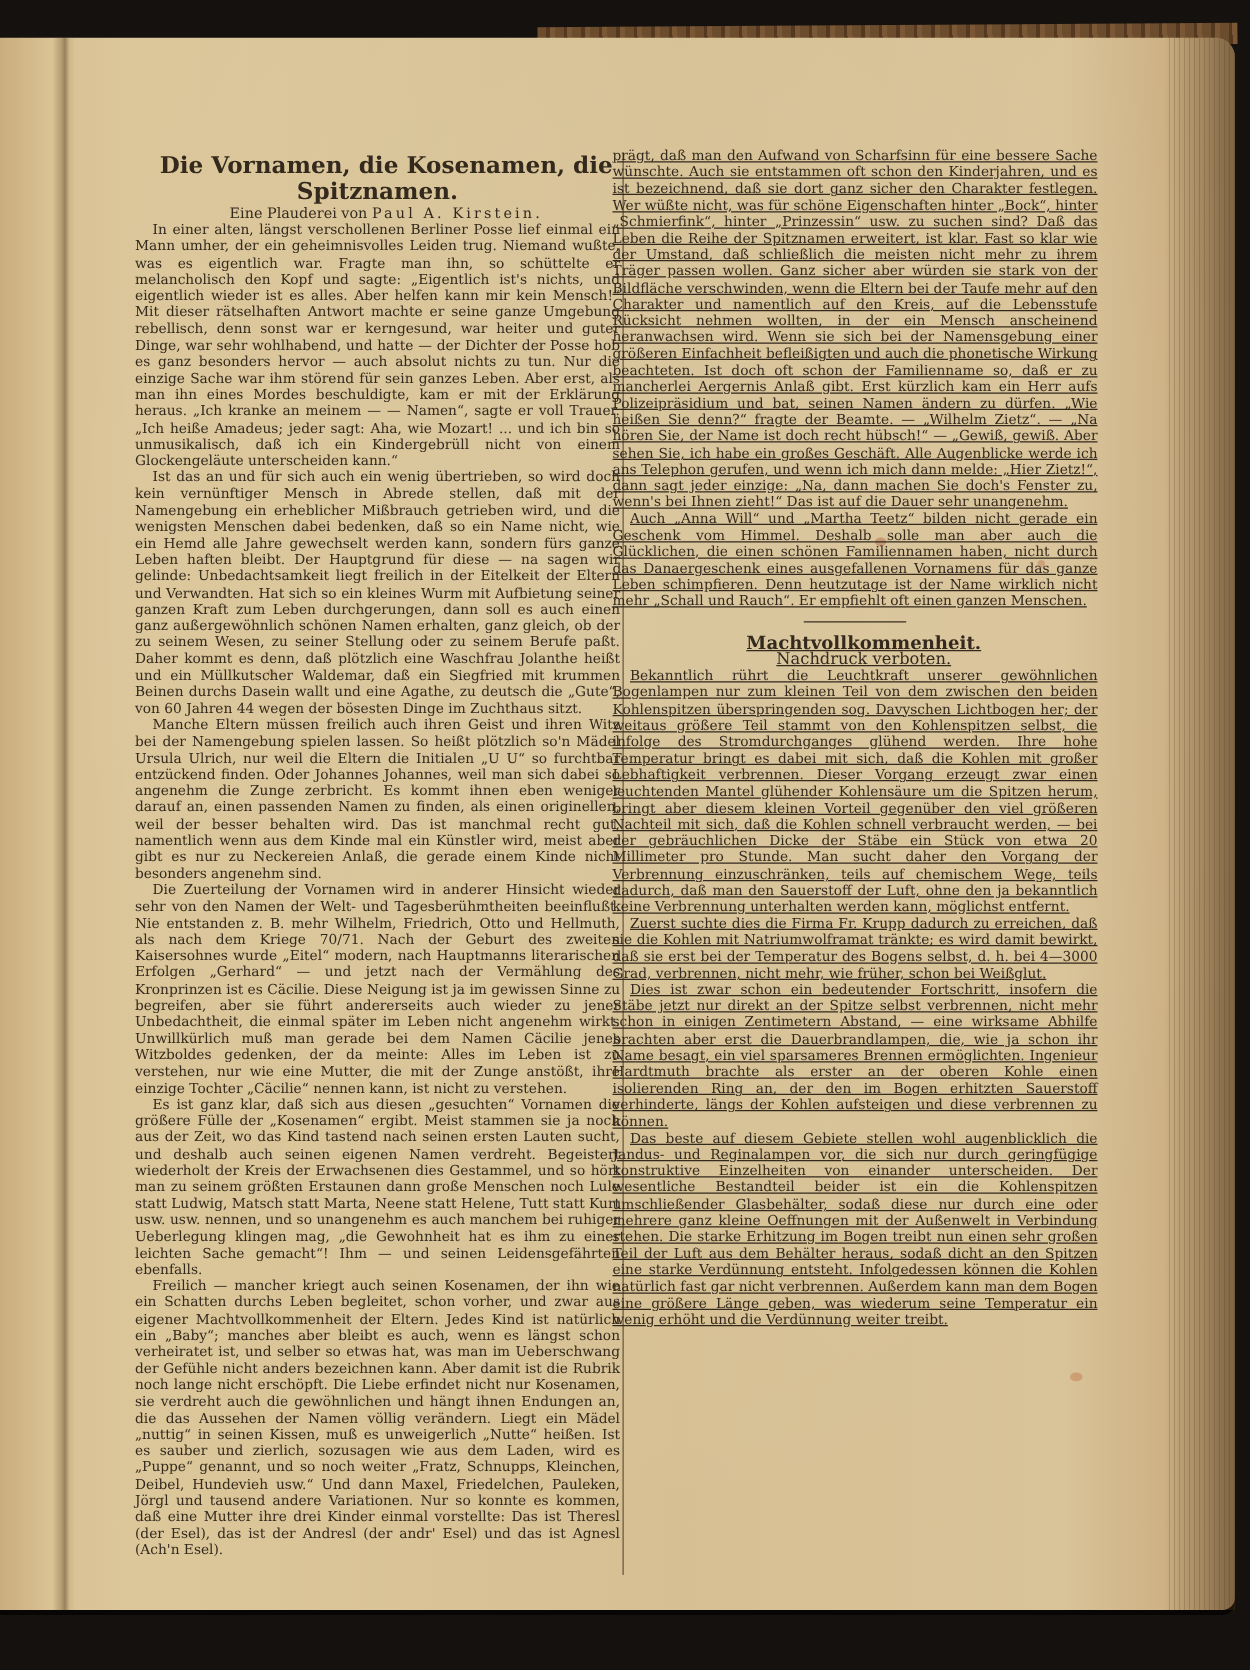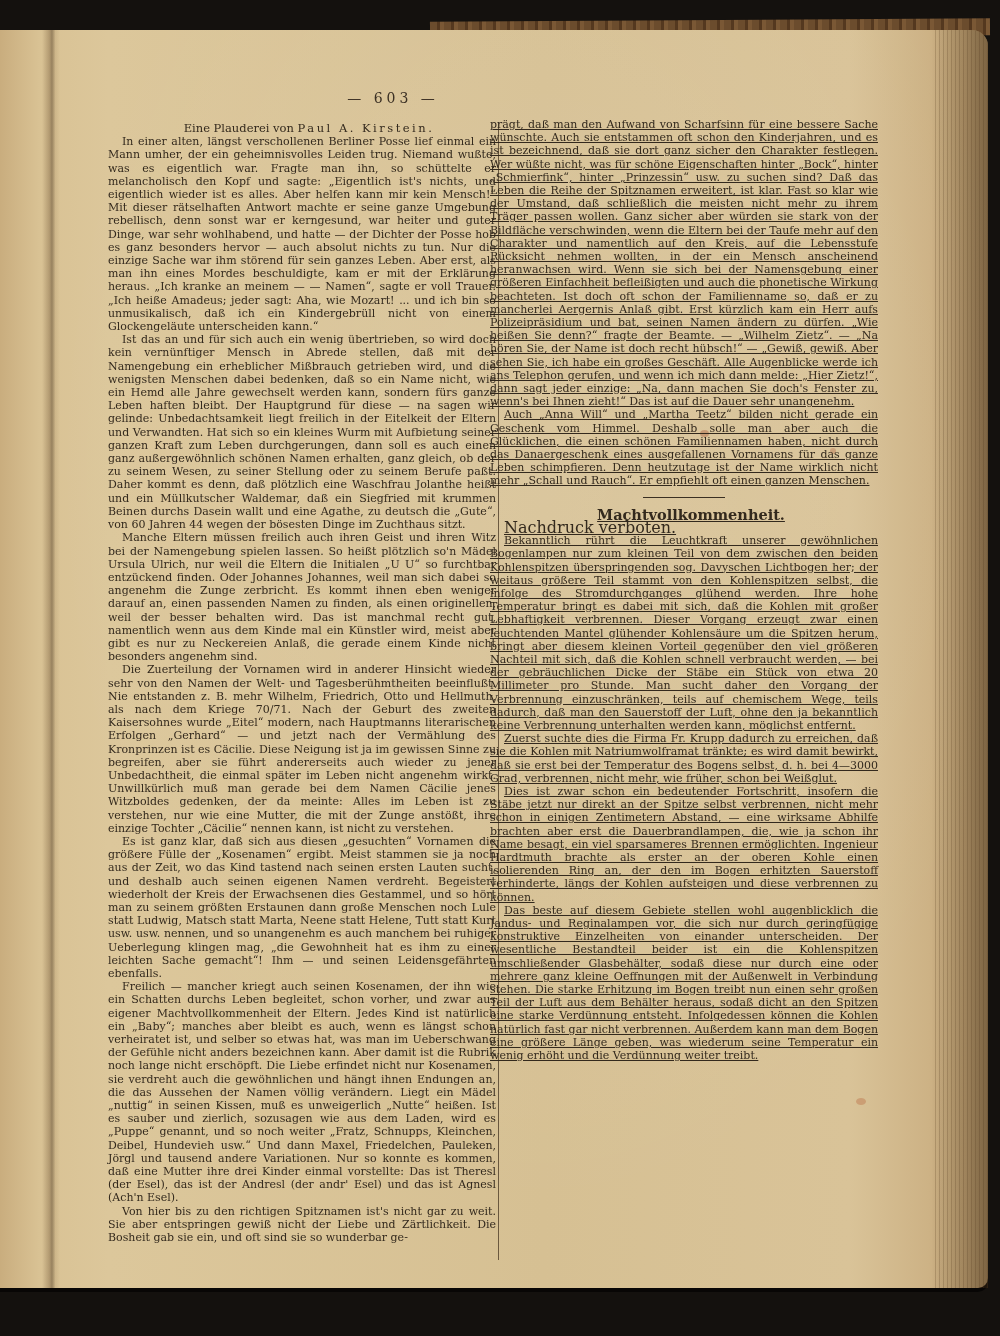--- a/index.html
+++ b/index.html
@@ -28,50 +28,49 @@
   .col p{margin:0;text-indent:14px;hyphens:auto;}
   .col p.cont{text-indent:0;}
   .col-left{left:108px;top:92px;width:388px;}
   .col-right{left:490px;top:88px;width:388px;text-decoration:underline;}
   .a1-title{font-weight:bold;font-size:18.5px;line-height:21px;text-align:center;margin:0 0 3px 0;text-indent:0;}
   .a1-sub{text-align:center;font-size:11.5px;margin:0 0 7px 0;text-indent:0;}
   .a1-sub .author{letter-spacing:2.5px;text-align:right;}
   .sep{width:82px;height:1px;background:#3a2f22;border:none;margin:9px auto 10px auto;}
   .a2-title{font-weight:bold;font-size:14.5px;text-align:center;margin:0 0 8px 0;text-indent:0;}
   .a2-sub{text-align:center;font-size:12.5px;letter-spacing:3px;margin:0 0 8px 0;text-indent:0;}
-  .a2-notice{text-align:left;font-size:16px;margin:0 34px 4px 0;text-indent:0;}
+  .a2-notice{text-align:center;font-size:13px;margin:0 34px 4px 0;text-indent:0;}
 </style>
 </head>
 <body>
 
 <div class="scan">
   <div class="wood"></div>
 
   <div class="page">
     <div class="crease"></div>
     <div class="stack"></div>
 
     <div class="stain" style="left:700px;top:400px;width:9px;height:7px;background:rgba(160,70,40,.35);"></div>
     <div class="stain" style="left:830px;top:418px;width:6px;height:6px;background:rgba(170,80,45,.30);"></div>
     <div class="stain" style="left:856px;top:1068px;width:10px;height:7px;background:rgba(175,80,40,.30);"></div>
     <div class="stain" style="left:214px;top:506px;width:7px;height:6px;background:rgba(150,90,50,.22);"></div>
 
-    <div class="page-number">—  603  —</div>
     <div class="divider"></div>
 
     <div class="col col-left">
+      <p class="a1-title">Die Vornamen, die Kosenamen, die Spitznamen.</p>
       <p class="a1-sub"><span>Eine Plauderei von </span><span class="author">Paul A. Kirstein.</span></p>
       <div>
           <p>In einer alten, längst verschollenen Berliner Posse lief einmal ein Mann umher, der ein geheimnisvolles Leiden trug. Niemand wußte, was es eigentlich war. Fragte man ihn, so schüttelte er melancholisch den Kopf und sagte: „Eigentlich ist's nichts, und eigentlich wieder ist es alles. Aber helfen kann mir kein Mensch!“ Mit dieser rätselhaften Antwort machte er seine ganze Umgebung rebellisch, denn sonst war er kerngesund, war heiter und guter Dinge, war sehr wohlhabend, und hatte — der Dichter der Posse hob es ganz besonders hervor — auch absolut nichts zu tun. Nur die einzige Sache war ihm störend für sein ganzes Leben. Aber erst, als man ihn eines Mordes beschuldigte, kam er mit der Erklärung heraus. „Ich kranke an meinem — — Namen“, sagte er voll Trauer. „Ich heiße Amadeus; jeder sagt: Aha, wie Mozart! ... und ich bin so unmusikalisch, daß ich ein Kindergebrüll nicht von einem Glockengeläute unterscheiden kann.“</p>
           <p>Ist das an und für sich auch ein wenig übertrieben, so wird doch kein vernünftiger Mensch in Abrede stellen, daß mit der Namengebung ein erheblicher Mißbrauch getrieben wird, und die wenigsten Menschen dabei bedenken, daß so ein Name nicht, wie ein Hemd alle Jahre gewechselt werden kann, sondern fürs ganze Leben haften bleibt. Der Hauptgrund für diese — na sagen wir gelinde: Unbedachtsamkeit liegt freilich in der Eitelkeit der Eltern und Verwandten. Hat sich so ein kleines Wurm mit Aufbietung seiner ganzen Kraft zum Leben durchgerungen, dann soll es auch einen ganz außergewöhnlich schönen Namen erhalten, ganz gleich, ob der zu seinem Wesen, zu seiner Stellung oder zu seinem Berufe paßt. Daher kommt es denn, daß plötzlich eine Waschfrau Jolanthe heißt und ein Müllkutscher Waldemar, daß ein Siegfried mit krummen Beinen durchs Dasein wallt und eine Agathe, zu deutsch die „Gute“, von 60 Jahren 44 wegen der bösesten Dinge im Zuchthaus sitzt.</p>
           <p>Manche Eltern müssen freilich auch ihren Geist und ihren Witz bei der Namengebung spielen lassen. So heißt plötzlich so'n Mädel Ursula Ulrich, nur weil die Eltern die Initialen „U U“ so furchtbar entzückend finden. Oder Johannes Johannes, weil man sich dabei so angenehm die Zunge zerbricht. Es kommt ihnen eben weniger darauf an, einen passenden Namen zu finden, als einen originellen, weil der besser behalten wird. Das ist manchmal recht gut, namentlich wenn aus dem Kinde mal ein Künstler wird, meist aber gibt es nur zu Neckereien Anlaß, die gerade einem Kinde nicht besonders angenehm sind.</p>
           <p>Die Zuerteilung der Vornamen wird in anderer Hinsicht wieder sehr von den Namen der Welt- und Tagesberühmtheiten beeinflußt. Nie entstanden z. B. mehr Wilhelm, Friedrich, Otto und Hellmuth, als nach dem Kriege 70/71. Nach der Geburt des zweiten Kaisersohnes wurde „Eitel“ modern, nach Hauptmanns literarischen Erfolgen „Gerhard“ — und jetzt nach der Vermählung des Kronprinzen ist es Cäcilie. Diese Neigung ist ja im gewissen Sinne zu begreifen, aber sie führt andererseits auch wieder zu jener Unbedachtheit, die einmal später im Leben nicht angenehm wirkt. Unwillkürlich muß man gerade bei dem Namen Cäcilie jenes Witzboldes gedenken, der da meinte: Alles im Leben ist zu verstehen, nur wie eine Mutter, die mit der Zunge anstößt, ihre einzige Tochter „Cäcilie“ nennen kann, ist nicht zu verstehen.</p>
           <p>Es ist ganz klar, daß sich aus diesen „gesuchten“ Vornamen die größere Fülle der „Kosenamen“ ergibt. Meist stammen sie ja noch aus der Zeit, wo das Kind tastend nach seinen ersten Lauten sucht, und deshalb auch seinen eigenen Namen verdreht. Begeistert wiederholt der Kreis der Erwachsenen dies Gestammel, und so hört man zu seinem größten Erstaunen dann große Menschen noch Lule statt Ludwig, Matsch statt Marta, Neene statt Helene, Tutt statt Kurt usw. usw. nennen, und so unangenehm es auch manchem bei ruhiger Ueberlegung klingen mag, „die Gewohnheit hat es ihm zu einer leichten Sache gemacht“! Ihm — und seinen Leidensgefährten ebenfalls.</p>
           <p>Freilich — mancher kriegt auch seinen Kosenamen, der ihn wie ein Schatten durchs Leben begleitet, schon vorher, und zwar aus eigener Machtvollkommenheit der Eltern. Jedes Kind ist natürlich ein „Baby“; manches aber bleibt es auch, wenn es längst schon verheiratet ist, und selber so etwas hat, was man im Ueberschwang der Gefühle nicht anders bezeichnen kann. Aber damit ist die Rubrik noch lange nicht erschöpft. Die Liebe erfindet nicht nur Kosenamen, sie verdreht auch die gewöhnlichen und hängt ihnen Endungen an, die das Aussehen der Namen völlig verändern. Liegt ein Mädel „nuttig“ in seinen Kissen, muß es unweigerlich „Nutte“ heißen. Ist es sauber und zierlich, sozusagen wie aus dem Laden, wird es „Puppe“ genannt, und so noch weiter „Fratz, Schnupps, Kleinchen, Deibel, Hundevieh usw.“ Und dann Maxel, Friedelchen, Pauleken, Jörgl und tausend andere Variationen. Nur so konnte es kommen, daß eine Mutter ihre drei Kinder einmal vorstellte: Das ist Theresl (der Esel), das ist der Andresl (der andr' Esel) und das ist Agnesl (Ach'n Esel).</p>
-          <p>Von hier bis zu den richtigen Spitznamen ist's nicht gar zu weit. Sie aber entspringen gewiß nicht der Liebe und Zärtlichkeit. Die Bosheit gab sie ein, und oft sind sie so wunderbar ge-</p>
         </div>
     </div>
 
     <div class="col col-right">
       <div>
           <p class="cont">prägt, daß man den Aufwand von Scharfsinn für eine bessere Sache wünschte. Auch sie entstammen oft schon den Kinderjahren, und es ist bezeichnend, daß sie dort ganz sicher den Charakter festlegen. Wer wüßte nicht, was für schöne Eigenschaften hinter „Bock“, hinter „Schmierfink“, hinter „Prinzessin“ usw. zu suchen sind? Daß das Leben die Reihe der Spitznamen erweitert, ist klar. Fast so klar wie der Umstand, daß schließlich die meisten nicht mehr zu ihrem Träger passen wollen. Ganz sicher aber würden sie stark von der Bildfläche verschwinden, wenn die Eltern bei der Taufe mehr auf den Charakter und namentlich auf den Kreis, auf die Lebensstufe Rücksicht nehmen wollten, in der ein Mensch anscheinend heranwachsen wird. Wenn sie sich bei der Namensgebung einer größeren Einfachheit befleißigten und auch die phonetische Wirkung beachteten. Ist doch oft schon der Familienname so, daß er zu mancherlei Aergernis Anlaß gibt. Erst kürzlich kam ein Herr aufs Polizeipräsidium und bat, seinen Namen ändern zu dürfen. „Wie heißen Sie denn?“ fragte der Beamte. — „Wilhelm Zietz“. — „Na hören Sie, der Name ist doch recht hübsch!“ — „Gewiß, gewiß. Aber sehen Sie, ich habe ein großes Geschäft. Alle Augenblicke werde ich ans Telephon gerufen, und wenn ich mich dann melde: „Hier Zietz!“, dann sagt jeder einzige: „Na, dann machen Sie doch's Fenster zu, wenn's bei Ihnen zieht!“ Das ist auf die Dauer sehr unangenehm.</p>
           <p>Auch „Anna Will“ und „Martha Teetz“ bilden nicht gerade ein Geschenk vom Himmel. Deshalb solle man aber auch die Glücklichen, die einen schönen Familiennamen haben, nicht durch das Danaergeschenk eines ausgefallenen Vornamens für das ganze Leben schimpfieren. Denn heutzutage ist der Name wirklich nicht mehr „Schall und Rauch“. Er empfiehlt oft einen ganzen Menschen.</p>
         </div>
       <hr class="sep">
       <p class="a2-title">Machtvollkommenheit.</p>

